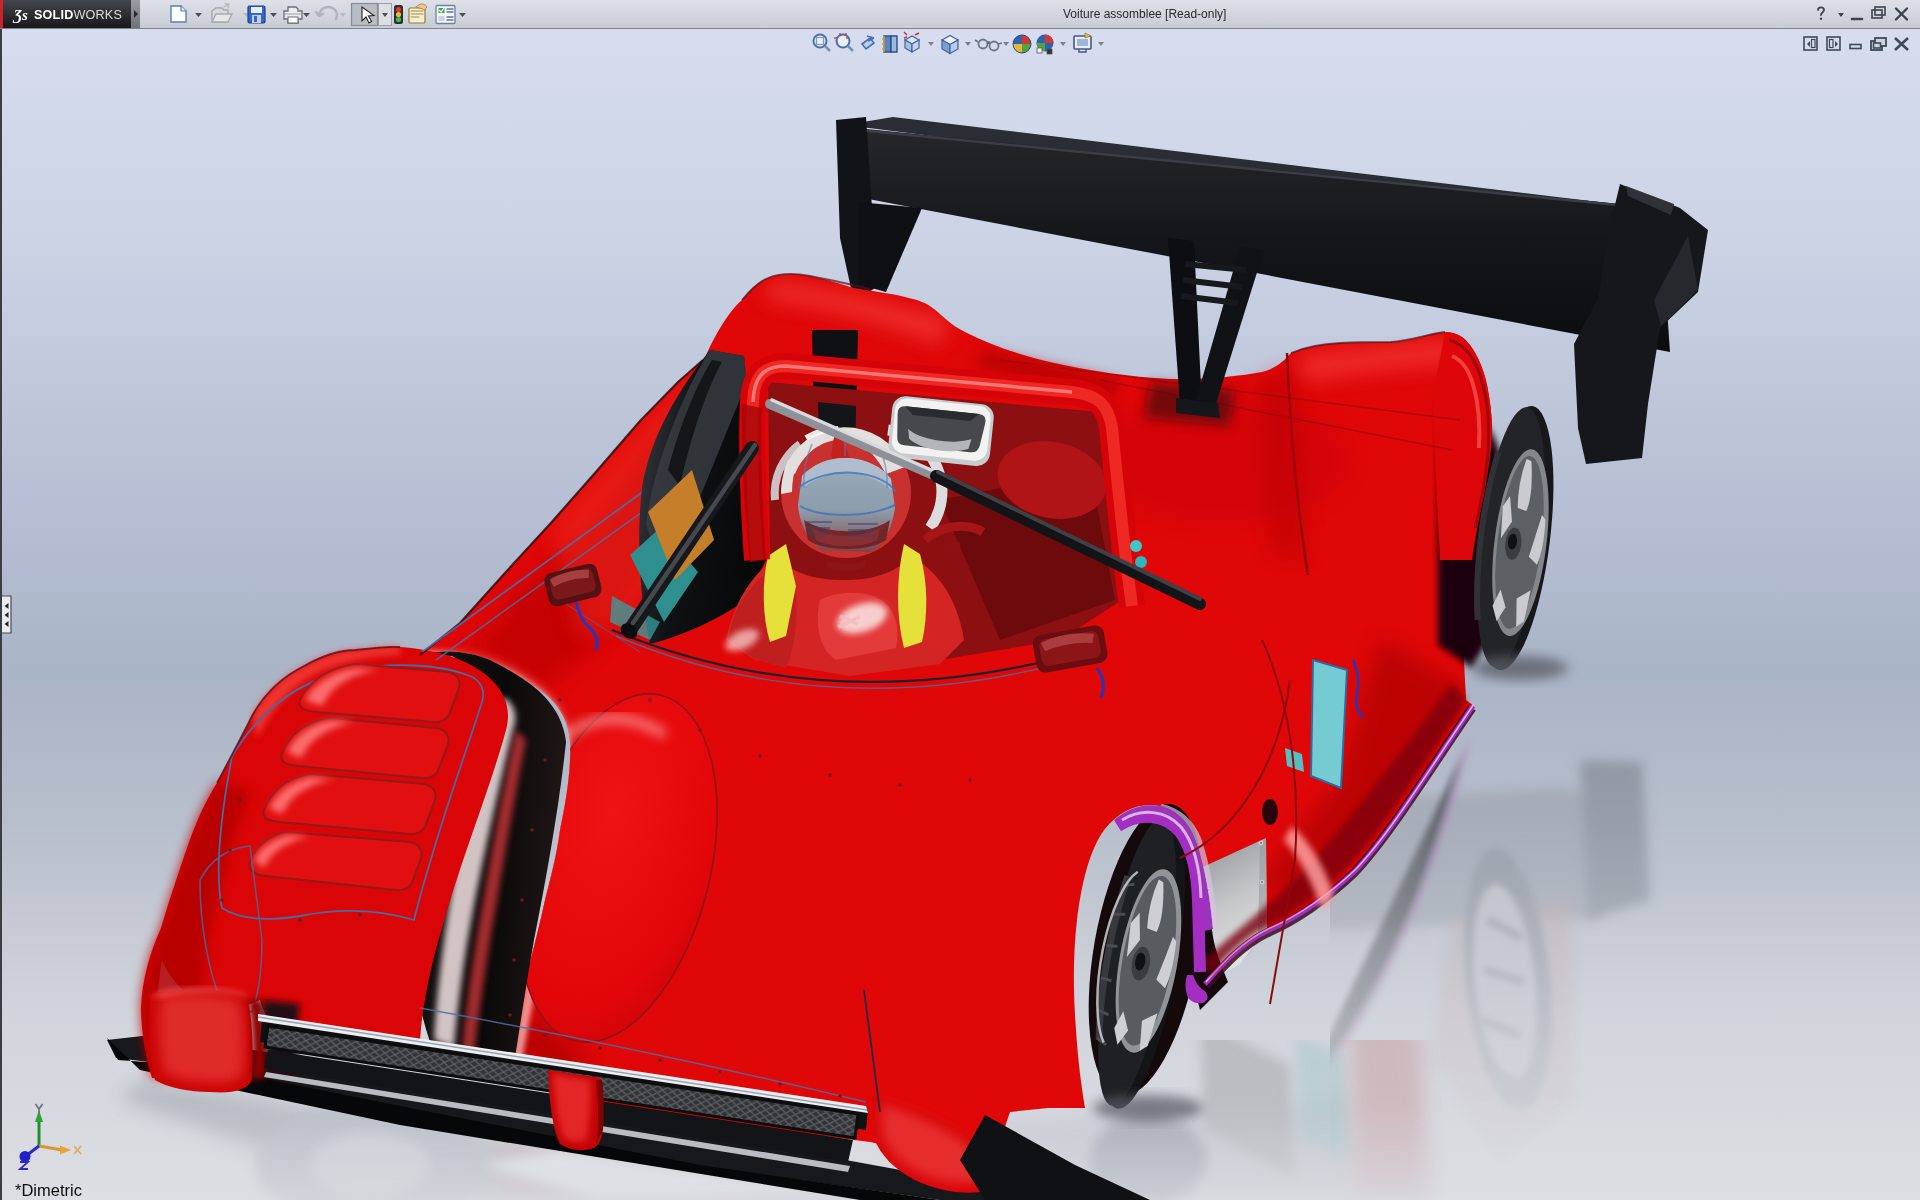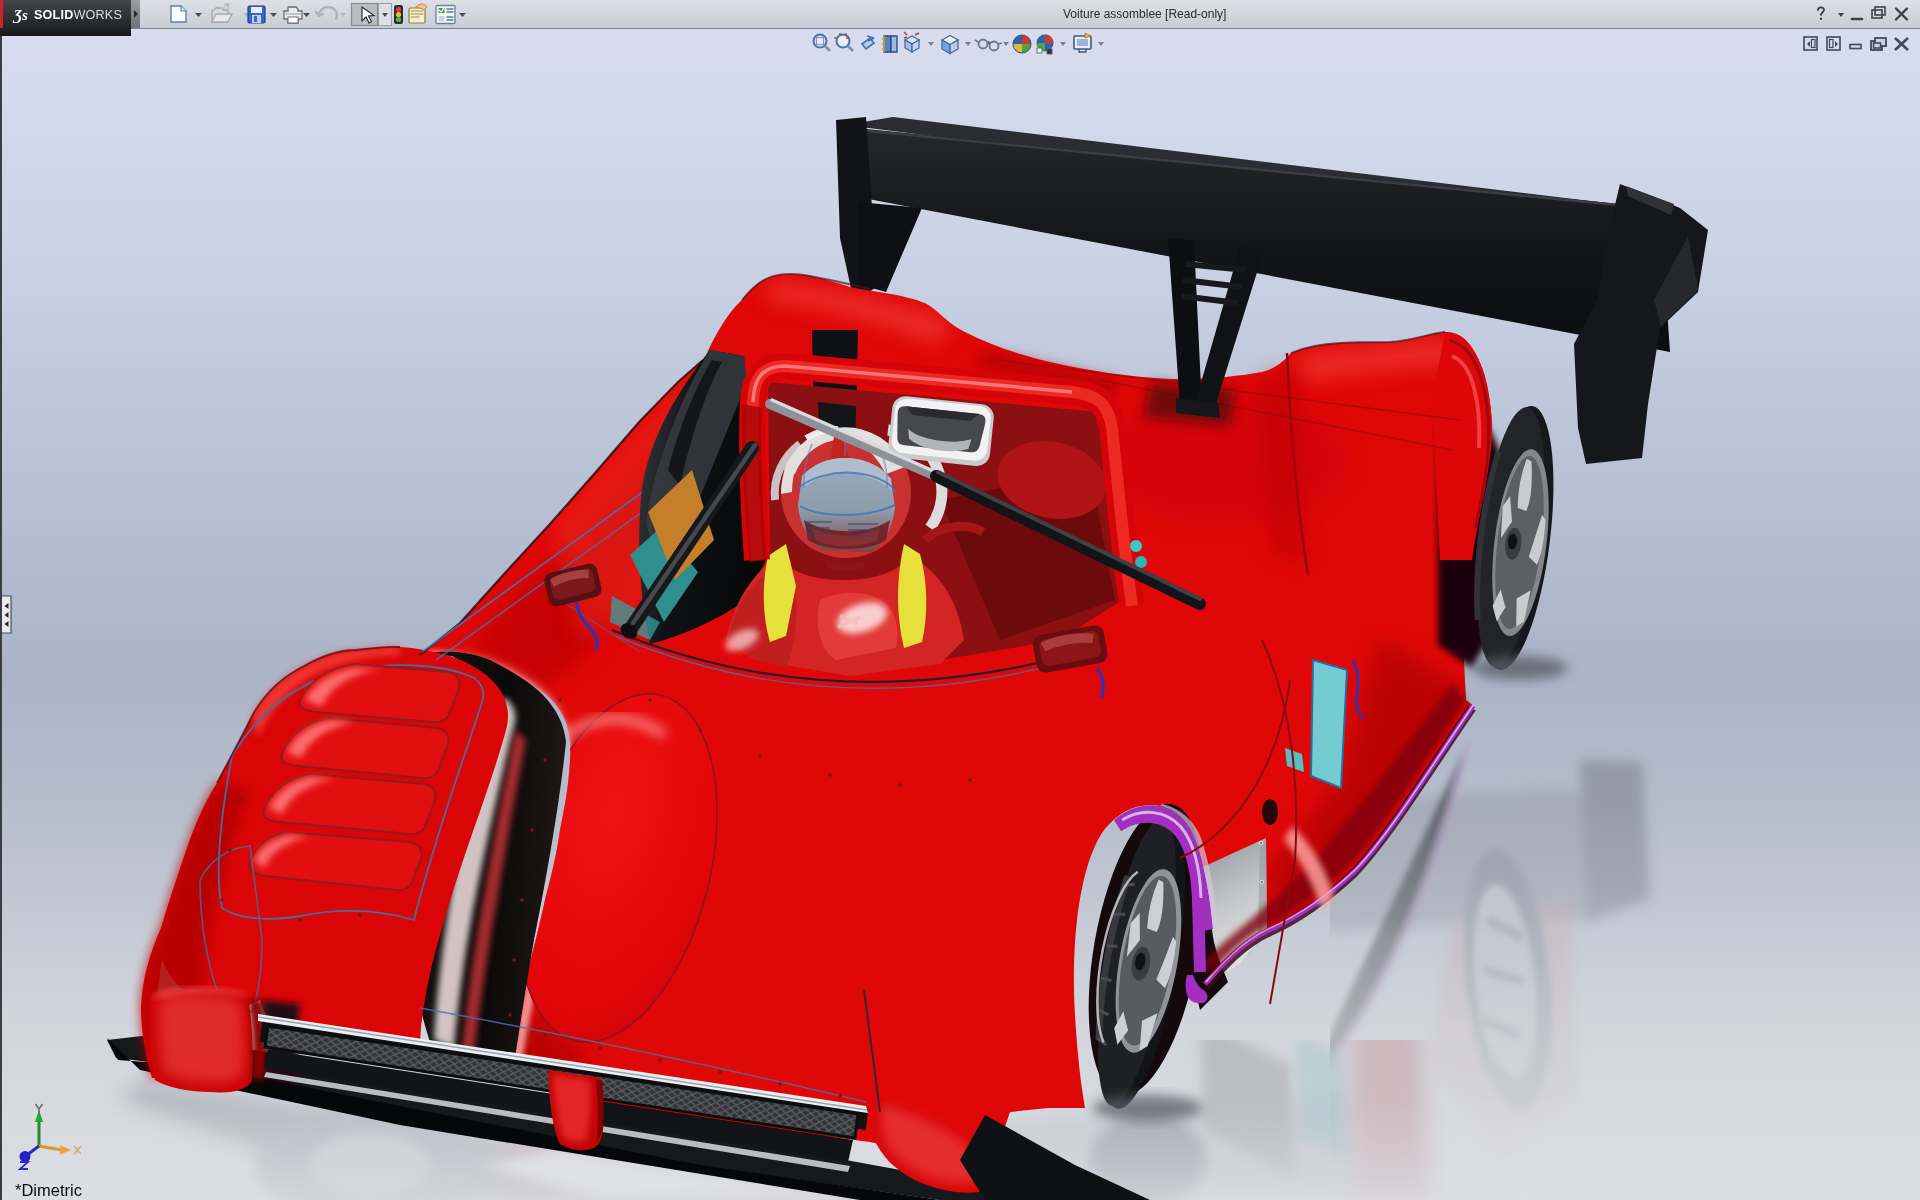--- a/index.html
+++ b/index.html
@@ -1,20 +1,20 @@
 <!DOCTYPE html>
 <html><head>
 <meta charset="utf-8">
 <style>
   html,body{margin:0;padding:0;width:1920px;height:1200px;overflow:hidden;
     font-family:"Liberation Sans",sans-serif;}
   #stage{position:relative;width:1920px;height:1200px;background:#c9cfdd;}
   #titlebar{position:absolute;left:0;top:0;width:1920px;height:28px;
     background:linear-gradient(#dde0e6,#c8ccd5);border-bottom:1px solid #7e838c;}
-  #logo{position:absolute;left:0;top:0;width:131px;height:36px;
+  #logo{position:absolute;left:0;top:0;width:131px;height:28px;
     background:linear-gradient(#43464c,#17181a);}
   #logo .red{position:absolute;left:0;top:0;width:3px;height:28px;background:#cf2127;}
   #logosep{position:absolute;left:131px;top:0;width:9px;height:28px;
     background:linear-gradient(#9a9da3,#6f7277);}
   #title{position:absolute;left:1063px;top:0;height:28px;line-height:28px;
     font-size:12px;color:#2a2a2a;}
   .tbsvg{position:absolute;top:0;left:0;}
   #viewport{position:absolute;left:0;top:29px;width:1920px;height:1171px;text-align:center;}
 </style>
 </head>

